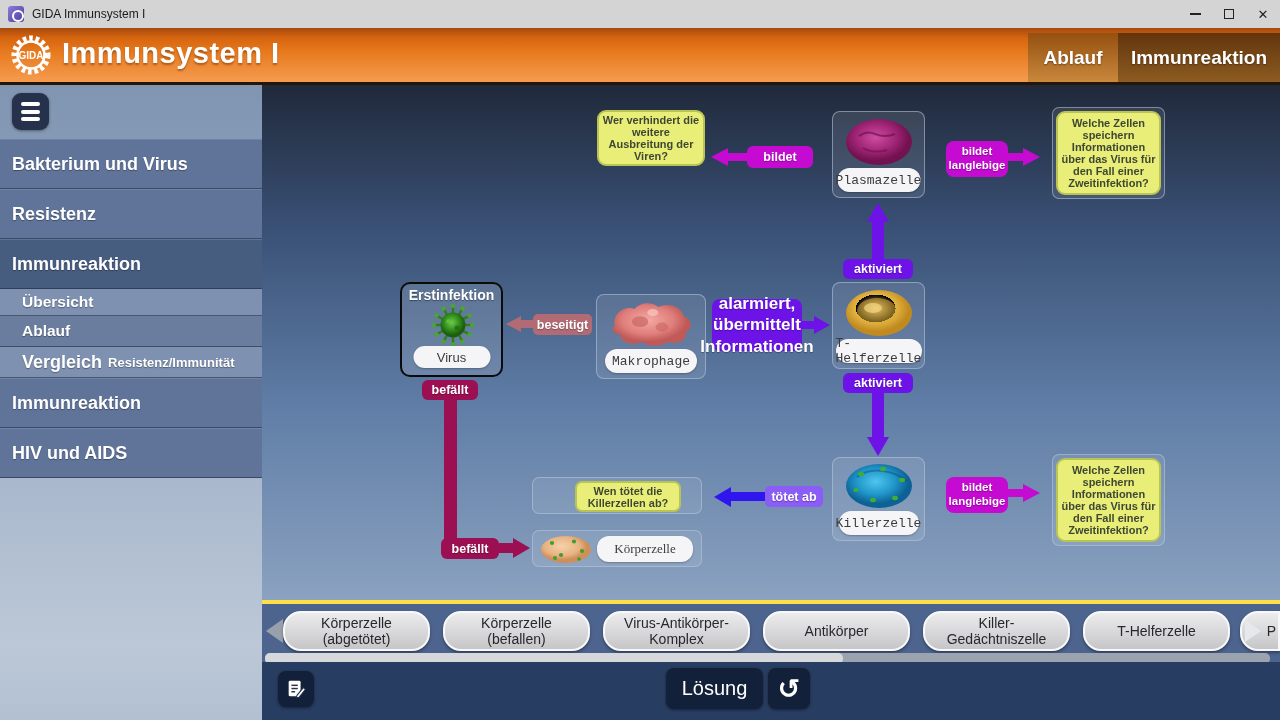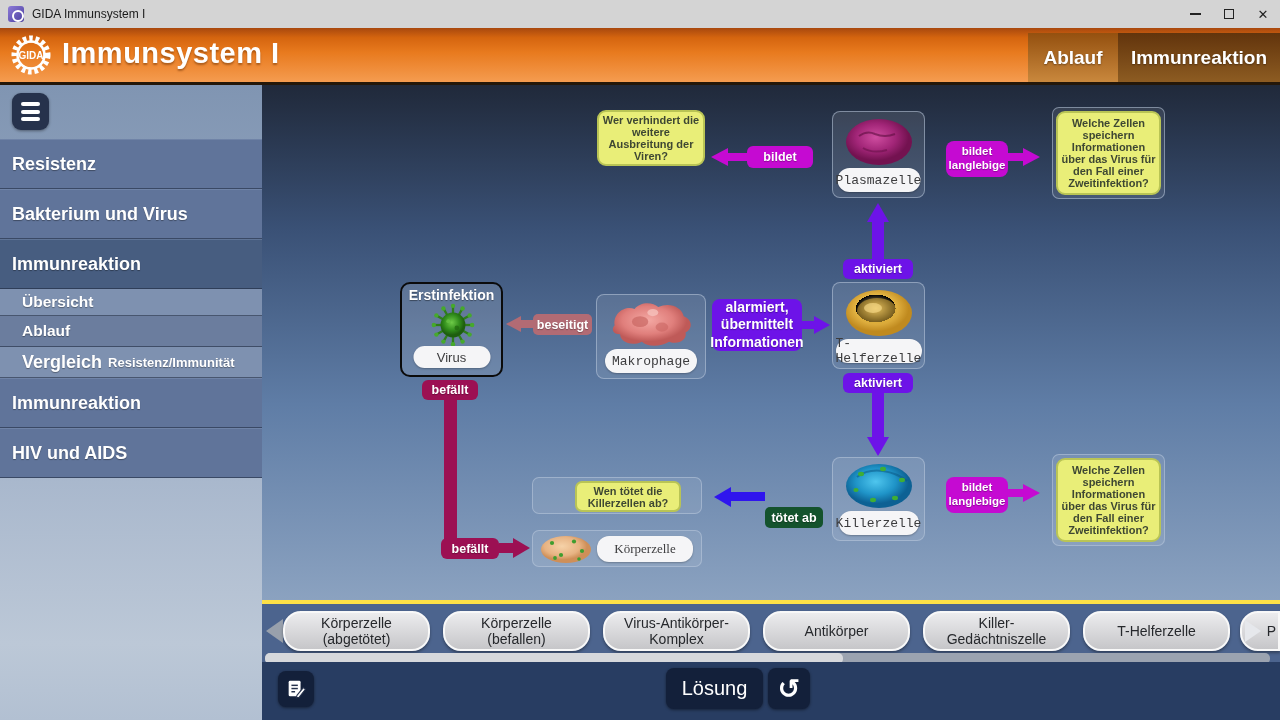--- a/index.html
+++ b/index.html
@@ -64,21 +64,21 @@
   .erst-title { width:100%; text-align:center; margin-top:3px; color:#fff; font-size:14px; font-weight:bold;
     text-shadow:0 1px 1px rgba(0,0,0,.4); }
 
   .qyellow { background:#e9ee78; border:2px solid #b9c455; border-radius:9px; color:#3e4733;
     font-weight:bold; display:flex; align-items:center; justify-content:center; text-align:center; }
 
   .alabel { position:absolute; color:#fff; font-weight:bold; display:flex; align-items:center;
     justify-content:center; text-align:center; border-radius:6px; text-shadow:0 1px 1px rgba(0,0,0,.3); }
   .c-mag  { background:#c50ad2; }
   .c-pur  { background:#6d13e8; }
-  .c-blue { background:#14532d;margin-top:21px; }
+  .c-blue { background:#8b5cf6; }
   .c-rose { background:#b26b74; }
   .c-crim { background:#9c1053; }
   .shaft  { position:absolute; }
   .sh-mag { background:#c50ad2; } .sh-pur { background:#6d13e8; } .sh-blue { background:#2f15ee; }
   .sh-rose{ background:#b26b74; } .sh-crim{ background:#9c1053; }
   .tri { position:absolute; width:0; height:0; }
 
   
   .tray { position:absolute; left:262px; top:600px; width:1018px; height:62px; background:#4c648e;
     border-top:4px solid #fde047; }
@@ -129,22 +129,22 @@
   </div>
   <div class="header-line"></div>
 
   <div class="sidebar">
     <div class="hamburger">
       <div class="bar"></div>
       <div class="bar"></div>
       <div class="bar"></div>
     </div>
     <div class="menu">
+      <div class="mi mi-main">Bakterium und Virus</div>
       <div class="mi mi-main">Resistenz</div>
-      <div class="mi mi-main">Bakterium und Virus</div>
       <div class="mi mi-main mi-active">Immunreaktion</div>
       <div class="mi mi-sub">Übersicht</div>
       <div class="mi mi-sub mi-sub-current">Ablauf</div>
       <div class="mi mi-sub mi-sub-vergleich">
         <span>Vergleich</span>
         <span class="mi-suffix">Resistenz/Immunität</span>
       </div>
       <div class="mi mi-main">Immunreaktion</div>
       <div class="mi mi-main">HIV und AIDS</div>
     </div>
@@ -246,21 +246,21 @@
           </radialGradient>
         </defs>
       <path d="M10 30 C8 18 20 8 32 12 C38 4 52 4 58 10 C70 4 84 10 86 20 C96 24 96 34 88 38 C90 46 80 52 70 48 C60 54 46 54 40 48 C28 54 16 48 16 40 C8 40 6 34 10 30 Z" fill="url(#gm)"></path>
       <ellipse cx="38" cy="26" rx="9" ry="6" fill="#c96663" opacity=".7"></ellipse>
       <ellipse cx="62" cy="32" rx="7" ry="5" fill="#c96663" opacity=".6"></ellipse>
       <ellipse cx="52" cy="16" rx="6" ry="4" fill="#f6c2bd" opacity=".8"></ellipse>
     </svg>
     <div class="cell-pill" style="width:92px;height:24px;">Makrophage</div>
   </div>
 
-  <div class="alabel c-pur" style="left:712px;top:299px;width:90px;height:52px;font-size:14px;line-height:1.25;border-radius:8px;padding:2px;">alarmiert, übermittelt Informationen</div>
+  <div class="alabel c-pur" style="left:712px;top:299px;width:90px;height:52px;font-size:17px;line-height:1.25;border-radius:8px;padding:2px;">alarmiert, übermittelt Informationen</div>
   <div class="shaft sh-pur" style="left:802px;top:321px;width:12px;height:8px;"></div>
   <div class="tri" style="left:814px;top:316px;border-top:9px solid transparent;border-bottom:9px solid transparent;border-left:16px solid #6d13e8;"></div>
 
   <div class="cellbox" style="left:832px;top:282px;width:93px;height:87px;">
     <svg width="72" height="52" style="margin-top:4px;" viewBox="0 0 72 52">
       <defs>
           <radialGradient id="gt" cx="45%" cy="40%">
             <stop offset="0%" stop-color="#f4d98a"></stop>
             <stop offset="60%" stop-color="#e4ب44" stop-opacity="1"></stop>
             <stop offset="60.1%" stop-color="#e4b544"></stop>

